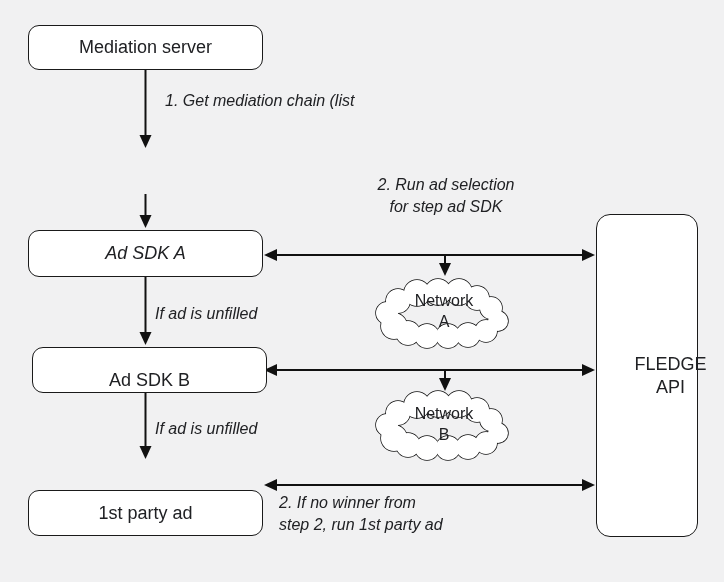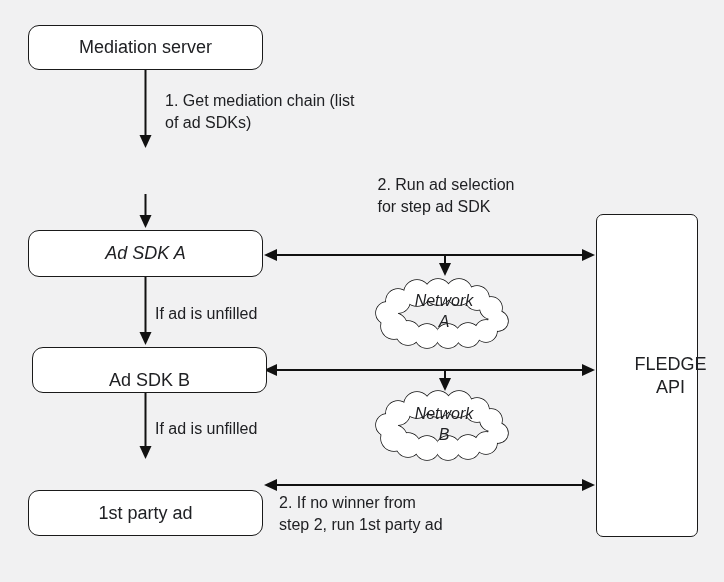--- a/index.html
+++ b/index.html
@@ -25,38 +25,38 @@
     border: 1.4px solid #1a1a1a;
     border-radius: 11px;
     display: flex;
     align-items: center;
     justify-content: center;
     text-align: center;
     font-size: 18px;
     line-height: 23px;
     box-sizing: border-box;
   }
-  .node.tall { border-radius: 7px; padding-left: 47px; }
+  .node.tall { border-radius: 14px; padding-left: 47px; }
   .annotation {
     position: absolute;
     font-size: 16px;
     line-height: 22px;
     white-space: nowrap;
+    font-style: italic;
   }
   .annotation.centered {
     transform: translateX(-50%);
-    text-align: left;
+    text-align: center;
   }
   .cloud-label {
     position: absolute;
     width: 144px;
     text-align: center;
     font-size: 16px;
     line-height: 21px;
-    font-style: italic;
   }
   .connector { stroke: #111111; stroke-width: 2; fill: none; }
   .arrowhead { fill: #111111; stroke: none; }
   .cloud-stroke { fill: #ffffff; stroke: #111111; stroke-width: 1.5; }
   .cloud-fill { fill: #ffffff; stroke: none; }
 </style>
 </head>
 <body>
 
 <div class="canvas">
@@ -159,21 +159,20 @@
     <div>Network</div>
     <div>A</div>
   </div>
   <div class="cloud-label" style="left:372px; top:403px;">
     <div>Network</div>
     <div>B</div>
   </div>
 
   <div class="annotation" style="left:165px; top:90px;">
     <div>1. Get mediation chain (list</div>
-    <div>of ad SDKs)</div>
   </div>
 
   <div class="annotation centered" style="left:446px; top:174px;">
     <div>2. Run ad selection</div>
     <div>for step ad SDK</div>
   </div>
 
   <div class="annotation" style="left:155px; top:303px;">If ad is unfilled</div>
 
   <div class="annotation" style="left:155px; top:418px;">If ad is unfilled</div>

